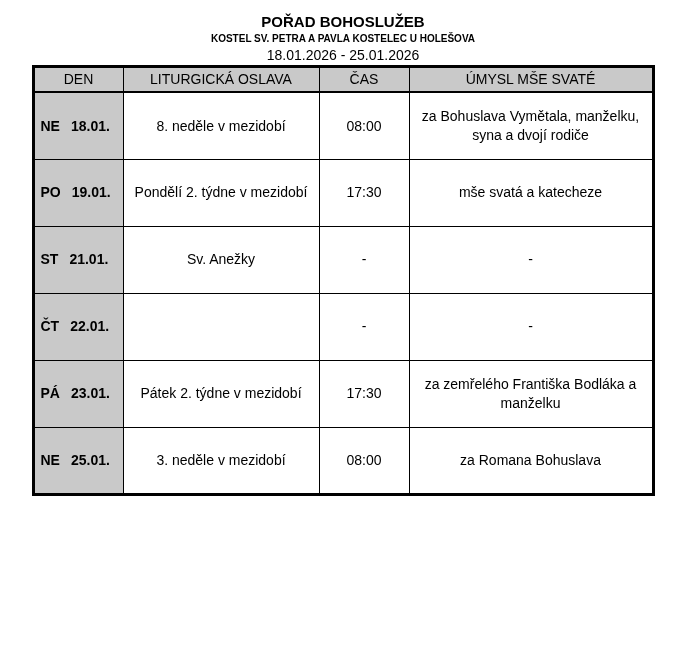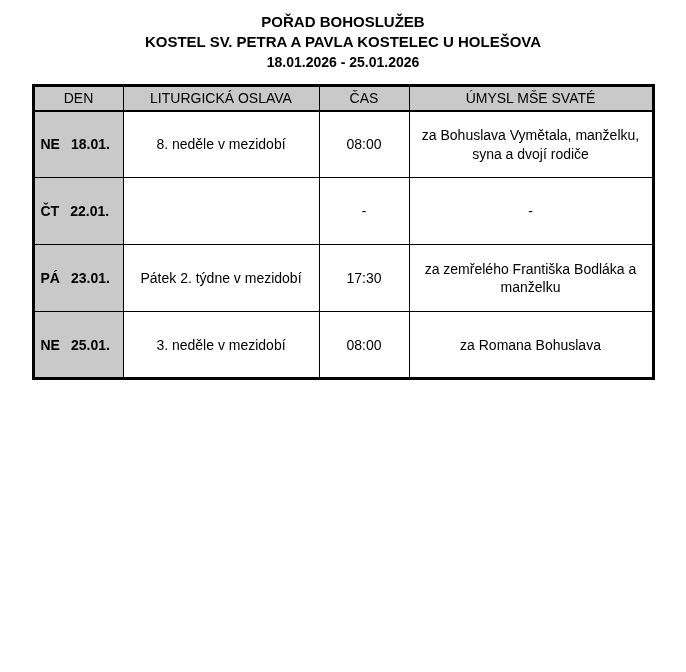--- a/index.html
+++ b/index.html
@@ -16,29 +16,27 @@
     padding-top: 12px;
     overflow: hidden;
   }
   .doc-header { text-align: center; }
   .doc-title {
     font-size: 15px;
     font-weight: bold;
     line-height: 1.35;
   }
   .doc-subtitle {
-    font-size: 15px;
+    font-size: 10px;
     font-weight: bold;
     line-height: 1.35;
   }
   .doc-daterange {
     font-size: 14px;
     line-height: 1.4;
-    margin-bottom: 12px;
-    font-weight: bold;
   }
   table.schedule {
     border-collapse: collapse;
     table-layout: fixed;
     width: 620px;
     margin: 0 auto;
     border: 3px solid #000000;
   }
   table.schedule th,
   table.schedule td {
@@ -96,20 +94,36 @@
       <tr>
         <td class="den-cell">
           <span class="day-abbrev">NE</span><span class="day-date">18.01.</span>
         </td>
         <td>8. neděle v mezidobí</td>
         <td>08:00</td>
         <td>za Bohuslava Vymětala, manželku, syna a dvojí rodiče</td>
       </tr>
       <tr>
         <td class="den-cell">
+          <span class="day-abbrev">PO</span><span class="day-date">19.01.</span>
+        </td>
+        <td>Pondělí 2. týdne v mezidobí</td>
+        <td>17:30</td>
+        <td>mše svatá a katecheze</td>
+      </tr>
+      <tr>
+        <td class="den-cell">
+          <span class="day-abbrev">ST</span><span class="day-date">21.01.</span>
+        </td>
+        <td>Sv. Anežky</td>
+        <td>-</td>
+        <td>-</td>
+      </tr>
+      <tr>
+        <td class="den-cell">
           <span class="day-abbrev">ČT</span><span class="day-date">22.01.</span>
         </td>
         <td></td>
         <td>-</td>
         <td>-</td>
       </tr>
       <tr>
         <td class="den-cell">
           <span class="day-abbrev">PÁ</span><span class="day-date">23.01.</span>
         </td>

